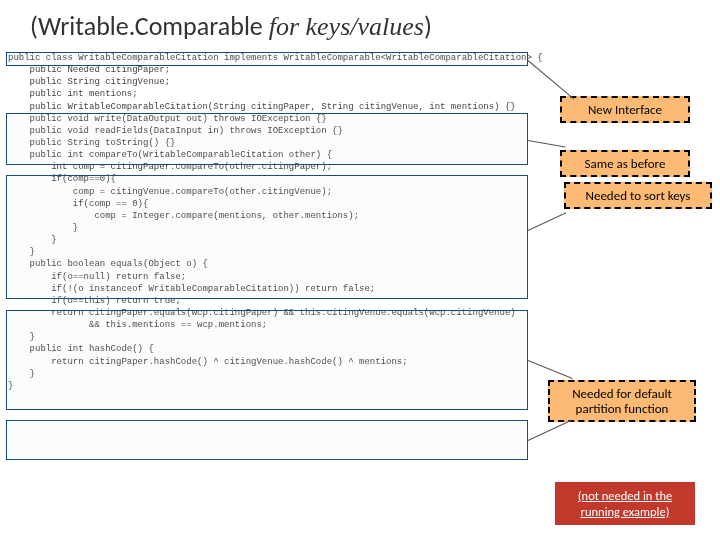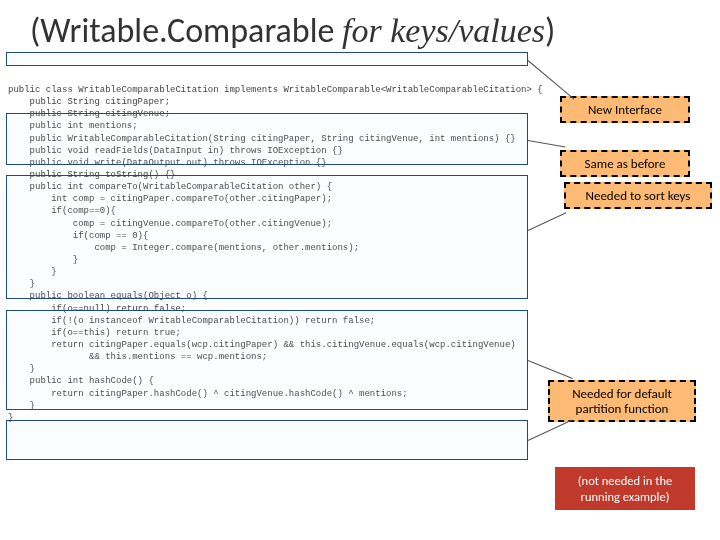--- a/index.html
+++ b/index.html
@@ -6,35 +6,34 @@
   body {
     width: 720px;
     height: 540px;
     background: #fff;
     font-family: Arial, sans-serif;
     position: relative;
     overflow: hidden;
   }
   .slide-title {
     font-family: Calibri, Arial, sans-serif;
-    font-size: 34px;
+    font-size: 26px;
     color: #333;
     padding: 10px 0 6px 30px;
   }
   .slide-title .serif { font-family: Georgia, 'Times New Roman', serif; font-style: italic; }
   .code-area {
     position: absolute;
     left: 8px;
     top: 52px;
     width: 520px;
     font-family: Consolas, 'Courier New', monospace;
     font-size: 9px;
     line-height: 1.35;
     color: #444;
-    margin-top: 32px;
   }
   .code-line { white-space: pre; }
   .callout {
     position: absolute;
     border: 2px dashed #000;
     background: #fdba74;
     font-size: 13px;
     text-align: center;
     padding: 4px 6px;
     font-family: Calibri, Arial, sans-serif;
@@ -63,27 +62,27 @@
 </style>
 </head>
 <body>
 
 <div class="slide-title">
   <span>(Writable.Comparable </span><span class="serif">for keys/values</span><span>)</span>
 </div>
 
 <div class="code-area">
   <div class="code-line">public class WritableComparableCitation implements WritableComparable&lt;WritableComparableCitation&gt; {</div>
-  <div class="code-line">    public String citingPaper;</div>
+  <div class="code-line">    public Needed citingPaper;</div>
   <div class="code-line">    public String citingVenue;</div>
   <div class="code-line">    public int mentions;</div>
   <div class="code-line"></div>
   <div class="code-line">    public WritableComparableCitation(String citingPaper, String citingVenue, int mentions) {}</div>
+  <div class="code-line">    public void write(DataOutput out) throws IOException {}</div>
   <div class="code-line">    public void readFields(DataInput in) throws IOException {}</div>
-  <div class="code-line">    public void write(DataOutput out) throws IOException {}</div>
   <div class="code-line">    public String toString() {}</div>
   <div class="code-line"></div>
   <div class="code-line">    public int compareTo(WritableComparableCitation other) {</div>
   <div class="code-line">        int comp = citingPaper.compareTo(other.citingPaper);</div>
   <div class="code-line">        if(comp==0){</div>
   <div class="code-line">            comp = citingVenue.compareTo(other.citingVenue);</div>
   <div class="code-line">            if(comp == 0){</div>
   <div class="code-line">                comp = Integer.compare(mentions, other.mentions);</div>
   <div class="code-line">            }</div>
   <div class="code-line">        }</div>
@@ -116,21 +115,21 @@
   <span>Same as before</span>
 </div>
 <div class="callout" style="left:564px; top:182px; width:148px;">
   <span>Needed to sort keys</span>
 </div>
 <div class="callout" style="left:548px; top:380px; width:148px;">
   <span>Needed for default</span><br>
   <span>partition function</span>
 </div>
 
-<div class="redbox" style="left:555px; top:467px; width:140px;">
+<div class="redbox" style="left:555px; top:482px; width:140px;text-decoration:underline;">
   <span>(not needed in the</span><br>
   <span>running example)</span>
 </div>
 
 <div class="leader" style="left:528px; top:60px; width:60px; transform:rotate(40deg);"></div>
 <div class="leader" style="left:528px; top:140px; width:38px; transform:rotate(10deg);"></div>
 <div class="leader" style="left:528px; top:230px; width:42px; transform:rotate(-25deg);"></div>
 <div class="leader" style="left:528px; top:360px; width:48px; transform:rotate(22deg);"></div>
 <div class="leader" style="left:528px; top:440px; width:48px; transform:rotate(-25deg);"></div>
 

